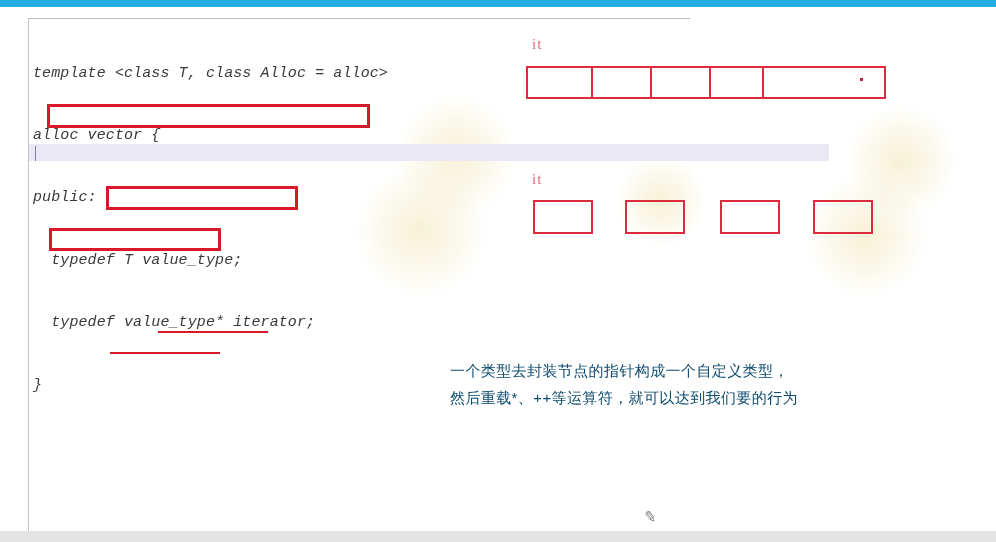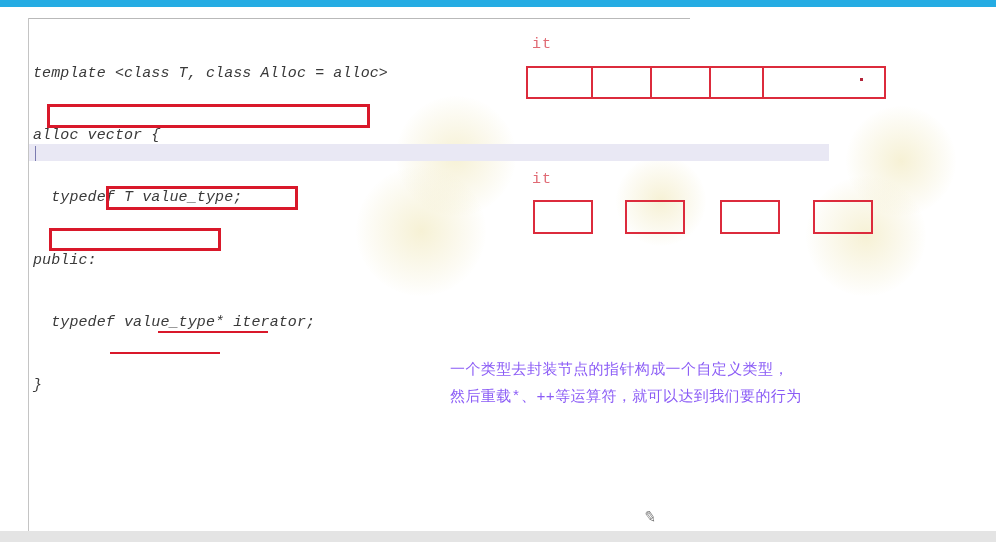--- a/index.html
+++ b/index.html
@@ -114,21 +114,21 @@
     position: absolute;
     height: 2px;
     background: #d9182a;
   }
   .ul-op-star { left: 158px; top: 331px; width: 110px; }
   .ul-op-inc  { left: 110px; top: 352px; width: 110px; }
 
   
   .diagram-label {
     position: absolute;
-    font-family: Liberation Mono, monospace;
+    font-family: Liberation Serif, serif;
     font-size: 15px;
     color: #e06a74;
     letter-spacing: 1px;
   }
   .label-it-1 { left: 532px; top: 36px; }
   .label-it-2 { left: 532px; top: 171px; }
 
   
   .array-diagram {
     position: absolute;
@@ -165,24 +165,24 @@
   .node1 { left: 533px; }
   .node2 { left: 625px; }
   .node3 { left: 720px; }
   .node4 { left: 813px; }
 
   
   .cn-note {
     position: absolute;
     left: 450px; top: 357px;
     width: 460px;
-    font-family: Liberation Mono, monospace;
+    font-family: Liberation Sans, sans-serif;
     font-size: 15px;
     line-height: 27px;
-    color: #8b5cf6;
+    color: #0c4a6e;
     white-space: pre-line;
     letter-spacing: 0.4px;
   }
 
   
   .pen-cursor {
     position: absolute;
     left: 644px; top: 508px;
     width: 14px; height: 18px;
     color: #7d7d7d;
@@ -206,22 +206,22 @@
 
   <div class="code-top-rule"></div>
   <div class="code-left-rule"></div>
 
   <div class="hl-line"></div>
   <div class="caret"></div>
 
   <div class="code">
     <span class="ln">template &lt;class T, class Alloc = alloc&gt;</span>
     <span class="ln">alloc vector {</span>
+    <span class="ln">public:</span>
     <span class="ln">  typedef T value_type;</span>
-    <span class="ln">public:</span>
     <span class="ln">  typedef value_type* iterator;</span>
     <span class="ln">}</span>
     <span class="ln"></span>
     
     
     
     
     
     
     

